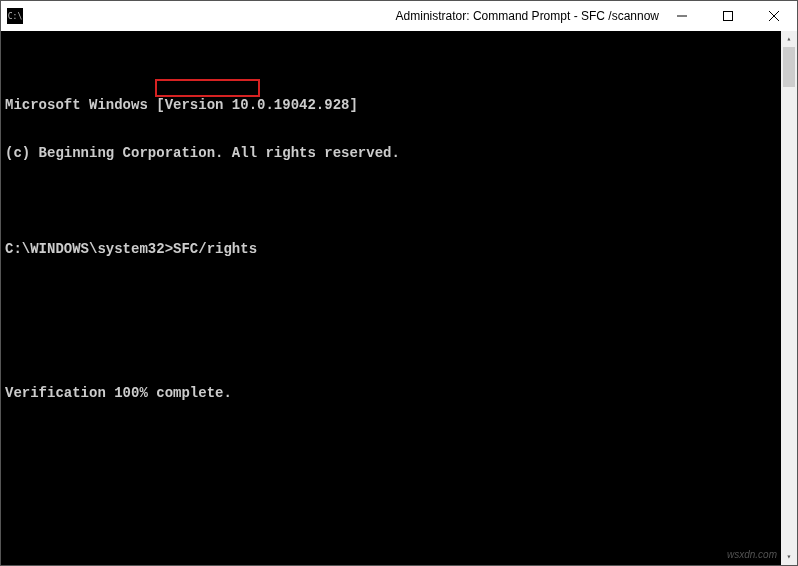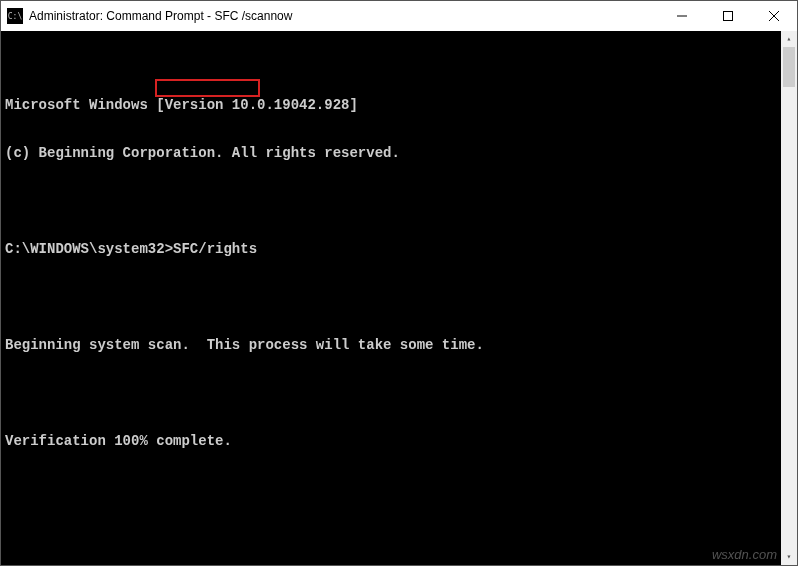--- a/index.html
+++ b/index.html
@@ -37,20 +37,21 @@
       background: #000;
       display: flex;
       align-items: center;
       justify-content: center;
       color: #bbb;
       font-size: 8px;
       font-family: monospace;
     }
     .titlebar-title {
       flex: 1;
+      text-align: right;
     }
     .titlebar-buttons {
       display: flex;
       height: 100%;
     }
     .titlebar-btn {
       width: 46px;
       height: 100%;
       display: flex;
       align-items: center;
@@ -109,21 +110,21 @@
     }
     .highlight-box {
       position: absolute;
       border: 2px solid #d62222;
       pointer-events: none;
     }
     .watermark {
       position: absolute;
       bottom: 2px;
       right: 20px;
-      font-size: 13px;
+      font-size: 10px;
       font-style: italic;
       color: #888;
       font-family: Tahoma, sans-serif;
       opacity: 0.6;
     }
     .terminal-content {
       position: relative;
       font-weight: bold;
     }
     .line {
@@ -159,21 +160,20 @@
     </div>
   </div>
 
   <div class="terminal-area">
     <div class="terminal-content">
       <div class="line">Microsoft Windows [Version 10.0.19042.928]</div>
       <div class="line">(c) Beginning Corporation. All rights reserved.</div>
       <div class="line"></div>
       <div class="line"><span>C:\WINDOWS\system32&gt;</span><span>SFC/rights</span></div>
       <div class="line"></div>
-      <div class="line">Beginning system scan.  This process will take some time.</div>
       <div class="line"></div>
       <div class="line">Verification 100% complete.</div>
     </div>
 
     <div class="highlight-box" id="highlight" style="top: 48px; left: 154px; width: 105px; height: 18px;"></div>
 
     <div class="scrollbar">
       <div class="scroll-arrow">▴</div>
       <div class="scroll-track">
         <div class="scroll-thumb"></div>

